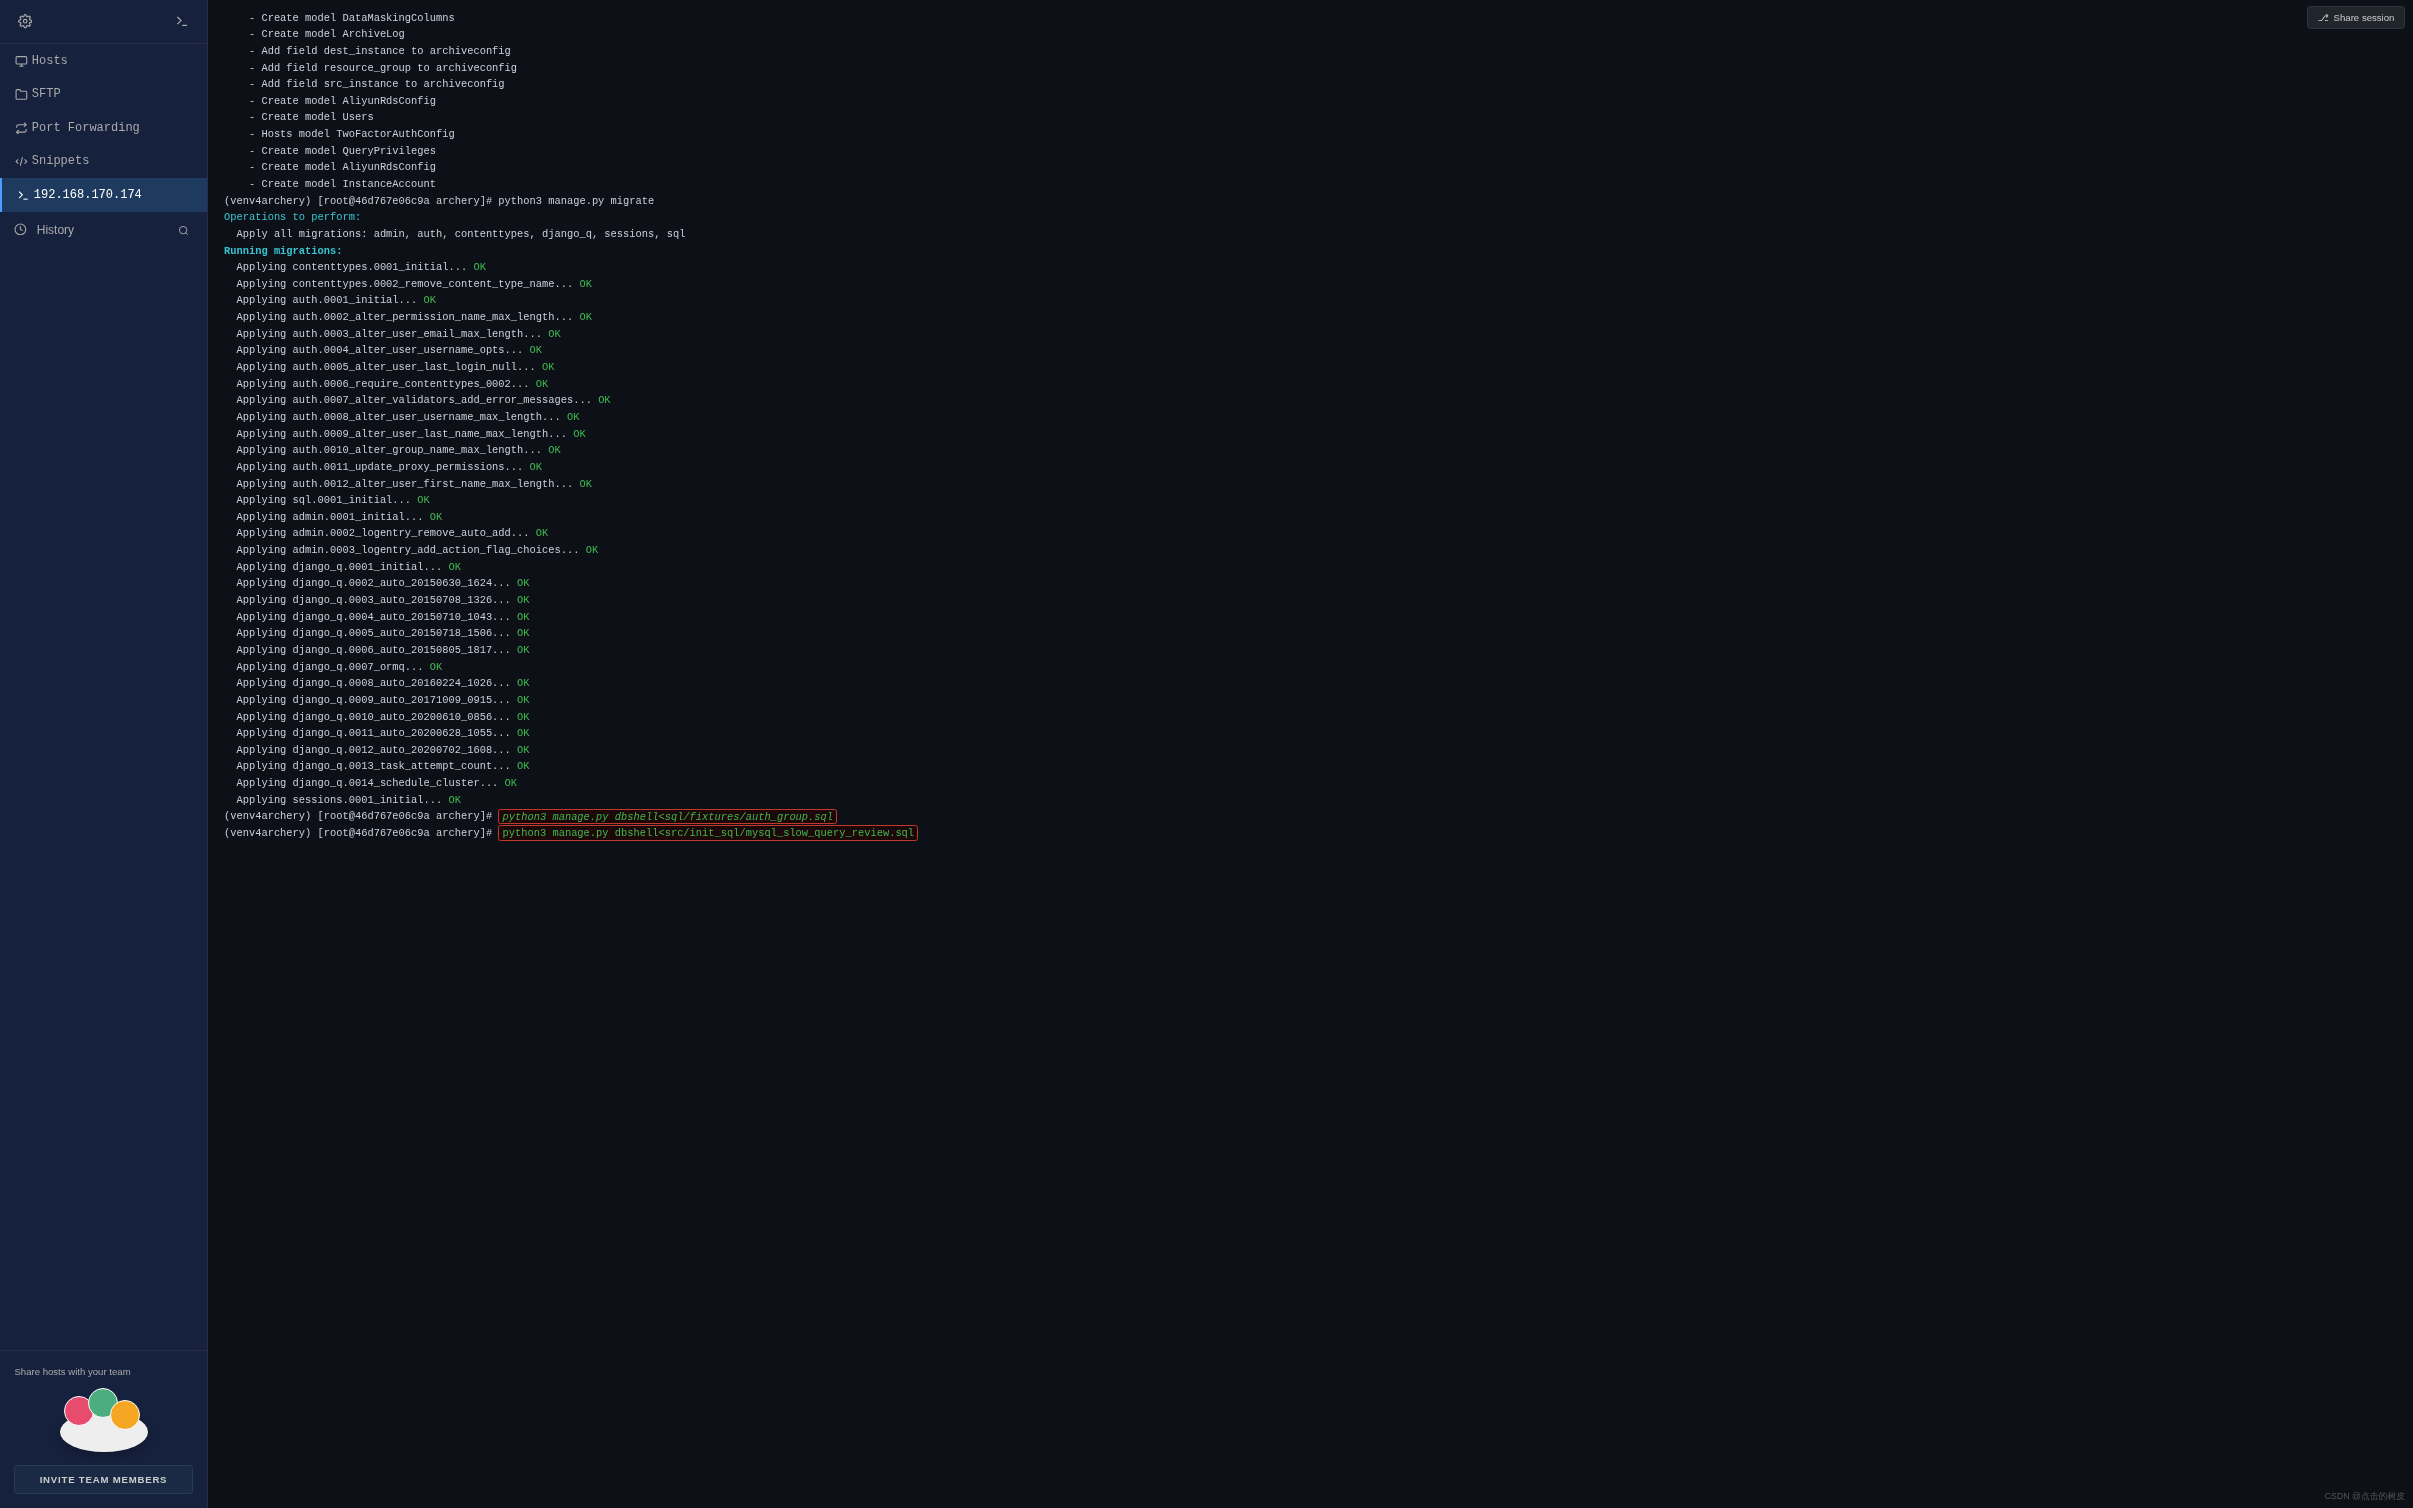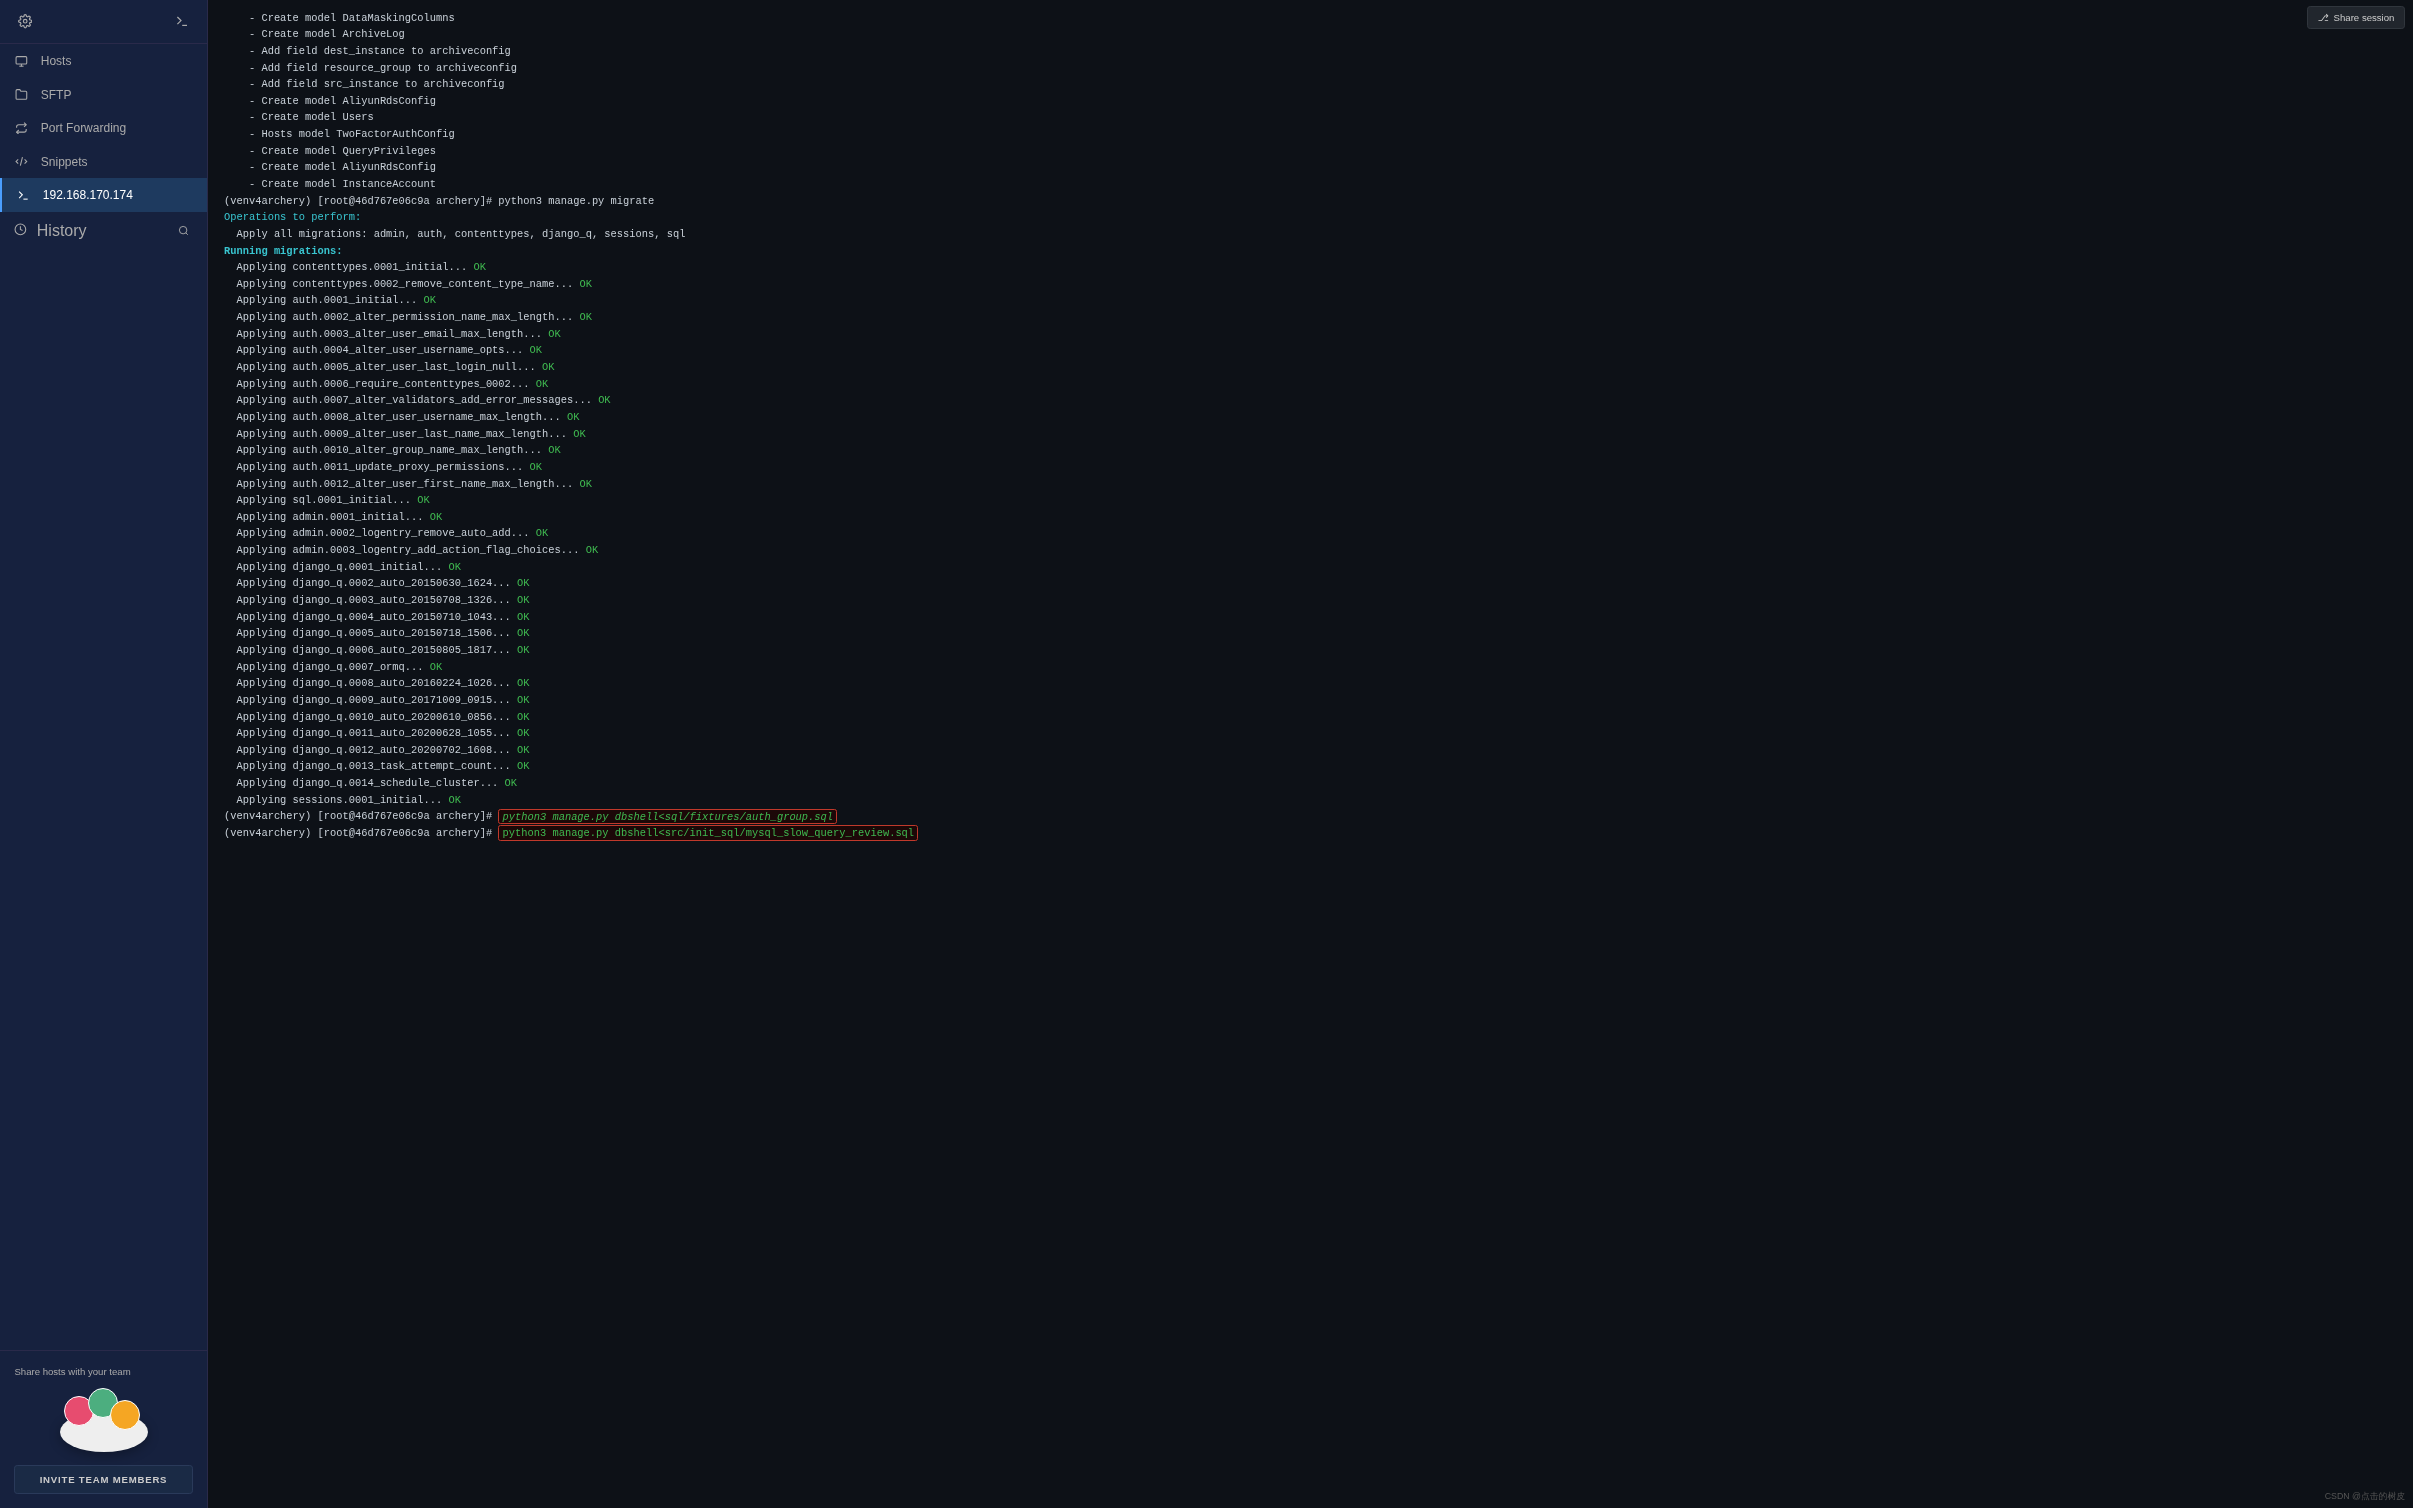--- a/index.html
+++ b/index.html
@@ -38,28 +38,28 @@
       cursor: pointer;
       padding: 3.2px;
       border-radius: 3.2px;
       display: flex;
       align-items: center;
       justify-content: center;
     }
 
     .nav-item {
       display: flex;
-      align-items: center;
-      gap: 12px;
+      gap: 3px;
       padding: 9.6px 14.4px;
       cursor: pointer;
       color: #aaa;
       font-size: 12px;
       border-radius: 0;
       transition: background 0.15s;
+      font-family: Liberation Mono, monospace;
     }
     .nav-item.active {
       background: #1e3a5f;
       color: #fff;
       border-left: 2.4px solid #4a9eff;
     }
     .nav-item .nav-icon {
       width: 14.4px;
       height: 14.4px;
       display: flex;
@@ -120,21 +120,21 @@
     }
 
     
     .history-row {
       display: flex;
       align-items: center;
       justify-content: space-between;
       padding: 9.6px 14.4px;
       cursor: pointer;
       color: #aaa;
-      font-size: 16px;
+      font-size: 12px;
     }
 
     
     .main-content {
       flex: 1;
       background: #0d1117;
       overflow-y: auto;
       padding: 9.6px 16px;
       position: relative;
     }

